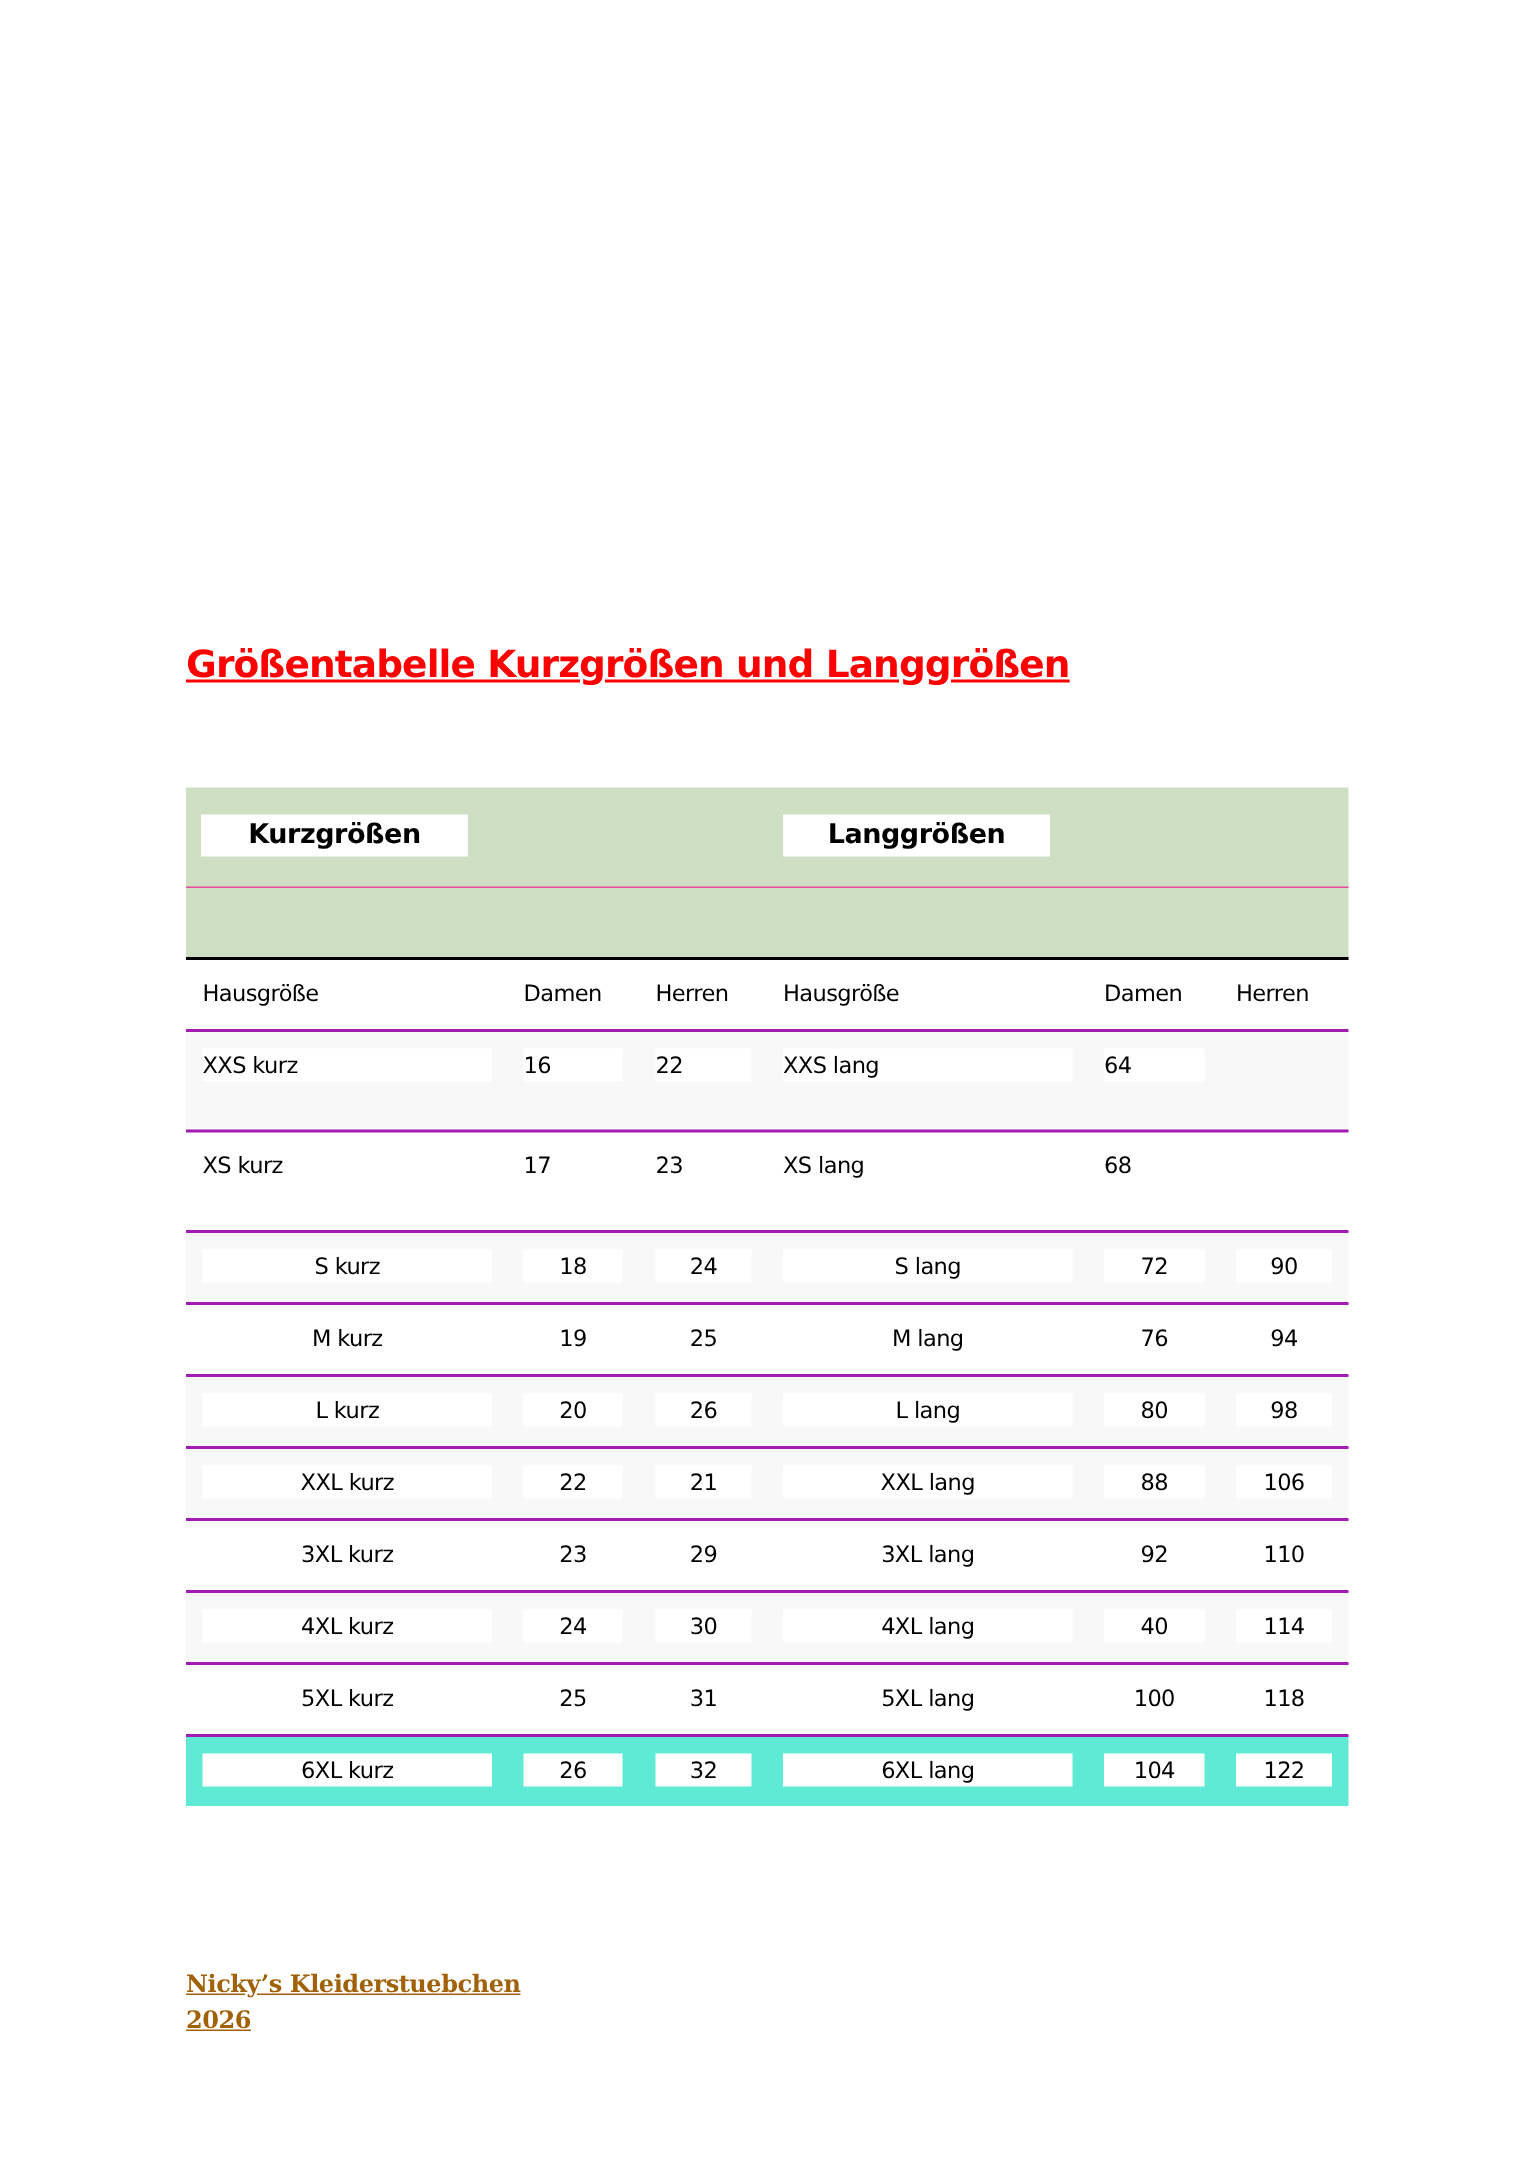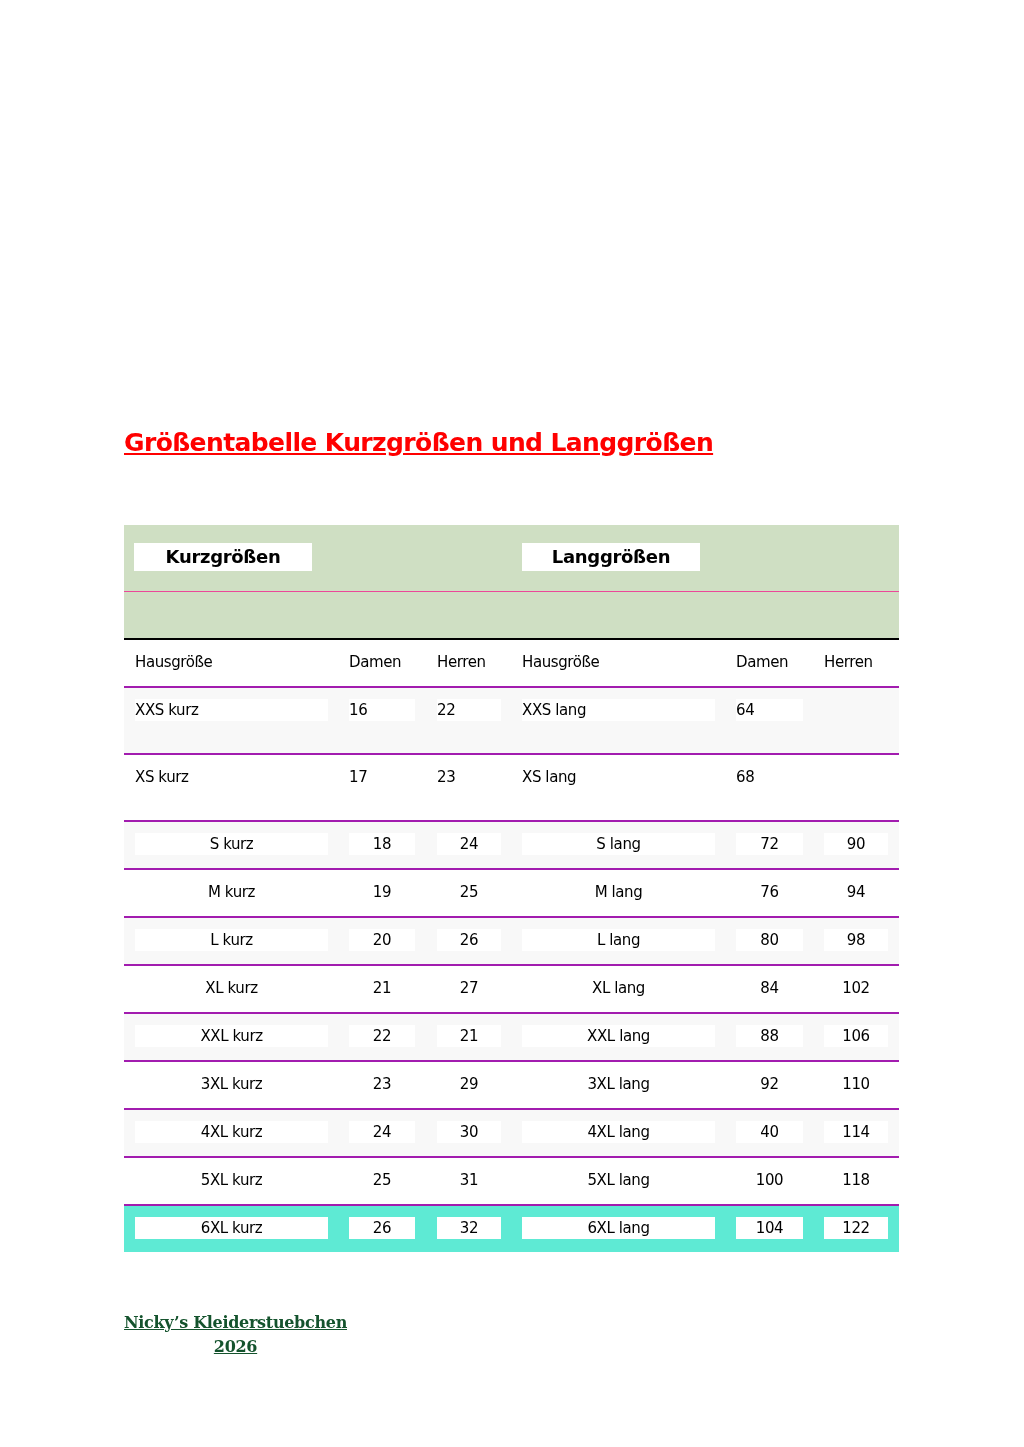--- a/index.html
+++ b/index.html
@@ -37,21 +37,21 @@
   .row.shade .cell.box, .row.dark .cell.box { background: #ffffff; }
   .c1 { left: 11px; width: 193px; }
   .c2 { left: 225px; width: 66px; }
   .c3 { left: 313px; width: 64px; }
   .c4 { left: 398px; width: 193px; }
   .c5 { left: 612px; width: 67px; }
   .c6 { left: 700px; width: 64px; }
   .footer {
     position: absolute; left: 124px; top: 1311px;
     font-family: "DejaVu Serif", serif; font-weight: bold; font-size: 16px;
-    color: #14532d; text-decoration: underline; line-height: 24px; letter-spacing: -0.3px; text-align: center;
+    color: #a16207; text-decoration: underline; line-height: 24px; letter-spacing: -0.3px;
   }
 </style>
 </head>
 <body>
 
 <div class="page-title">Größentabelle Kurzgrößen und Langgrößen</div>
 
 <div class="table">
   <div class="band band-top">
     <div class="group-label" style="left:10px">Kurzgrößen</div>
@@ -104,28 +104,20 @@
 
   <div class="row short shade">
     <span class="cell box c1">L kurz</span>
     <span class="cell box c2">20</span>
     <span class="cell box c3">26</span>
     <span class="cell box c4">L lang</span>
     <span class="cell box c5">80</span>
     <span class="cell box c6">98</span>
   </div>
 
-  <div class="row short">
-    <span class="cell c1">XL kurz</span>
-    <span class="cell c2">21</span>
-    <span class="cell c3">27</span>
-    <span class="cell c4">XL lang</span>
-    <span class="cell c5">84</span>
-    <span class="cell c6">102</span>
-  </div>
 
   <div class="row short shade">
     <span class="cell box c1">XXL kurz</span>
     <span class="cell box c2">22</span>
     <span class="cell box c3">21</span>
     <span class="cell box c4">XXL lang</span>
     <span class="cell box c5">88</span>
     <span class="cell box c6">106</span>
   </div>
 

